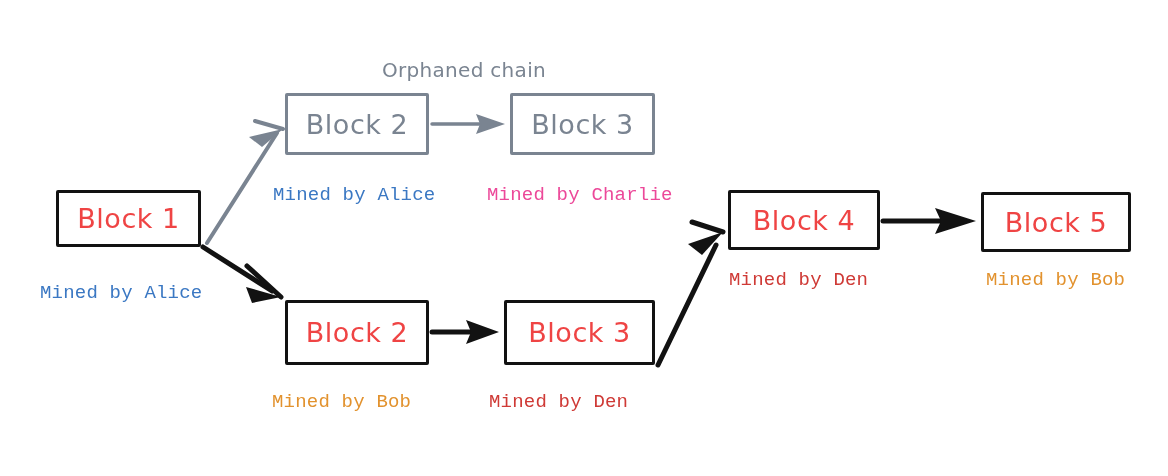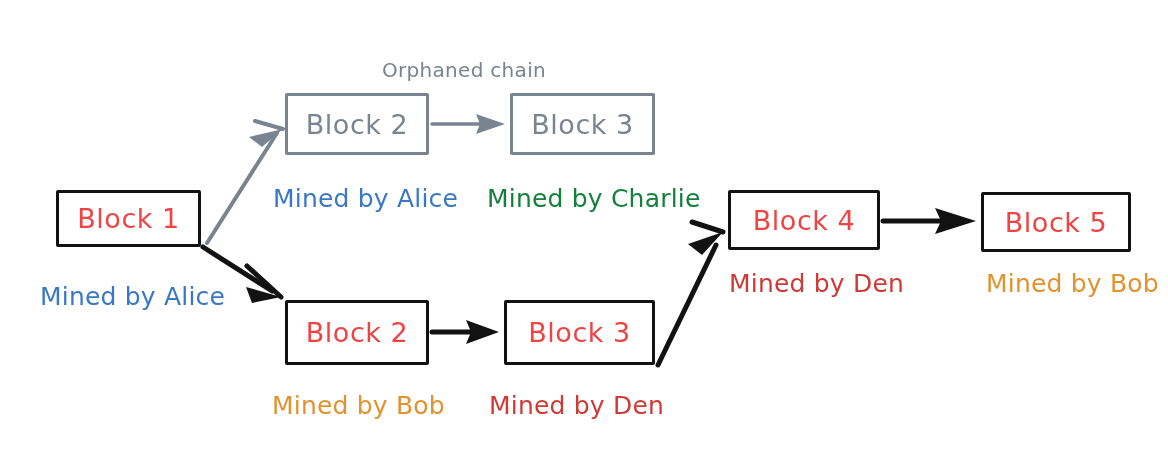--- a/index.html
+++ b/index.html
@@ -38,24 +38,25 @@
   .block.solid .block-label { color: #ef4444; }
 
   .block.ghost {
     border: 3.5px solid #7a8491;
   }
   .block.ghost .block-label { color: #7a8491; }
 
   
   .caption {
     position: absolute;
-    font-size: 25px;
+    font-size: 19px;
     white-space: nowrap;
     line-height: 1;
     letter-spacing: 0.2px;
+    font-family: Liberation Mono, monospace;
   }
   .chain-caption {
     position: absolute;
     font-size: 20px;
     color: #7a8491;
     white-space: nowrap;
     line-height: 1;
     letter-spacing: 0.3px;
   }
 
@@ -138,21 +139,21 @@
   </div>
 
   <div class="block solid" style="left:981px; top:192px; width:150px; height:60px;">
     <span class="block-label">Block 5</span>
   </div>
 
   <div class="caption" style="left:40px; top:284px; color:#3b78c3;">Mined by Alice</div>
 
   <div class="caption" style="left:273px; top:186px; color:#3b78c3;">Mined by Alice</div>
 
-  <div class="caption" style="left:487px; top:186px; color:#15803d;">Mined by Charlie</div>
+  <div class="caption" style="left:487px; top:186px; color:#ec4899;">Mined by Charlie</div>
 
   <div class="caption" style="left:272px; top:393px; color:#e2922e;">Mined by Bob</div>
 
   <div class="caption" style="left:489px; top:393px; color:#cf3a36;">Mined by Den</div>
 
   <div class="caption" style="left:729px; top:271px; color:#cf3a36;">Mined by Den</div>
 
   <div class="caption" style="left:986px; top:271px; color:#e2922e;">Mined by Bob</div>
 
 </div>

